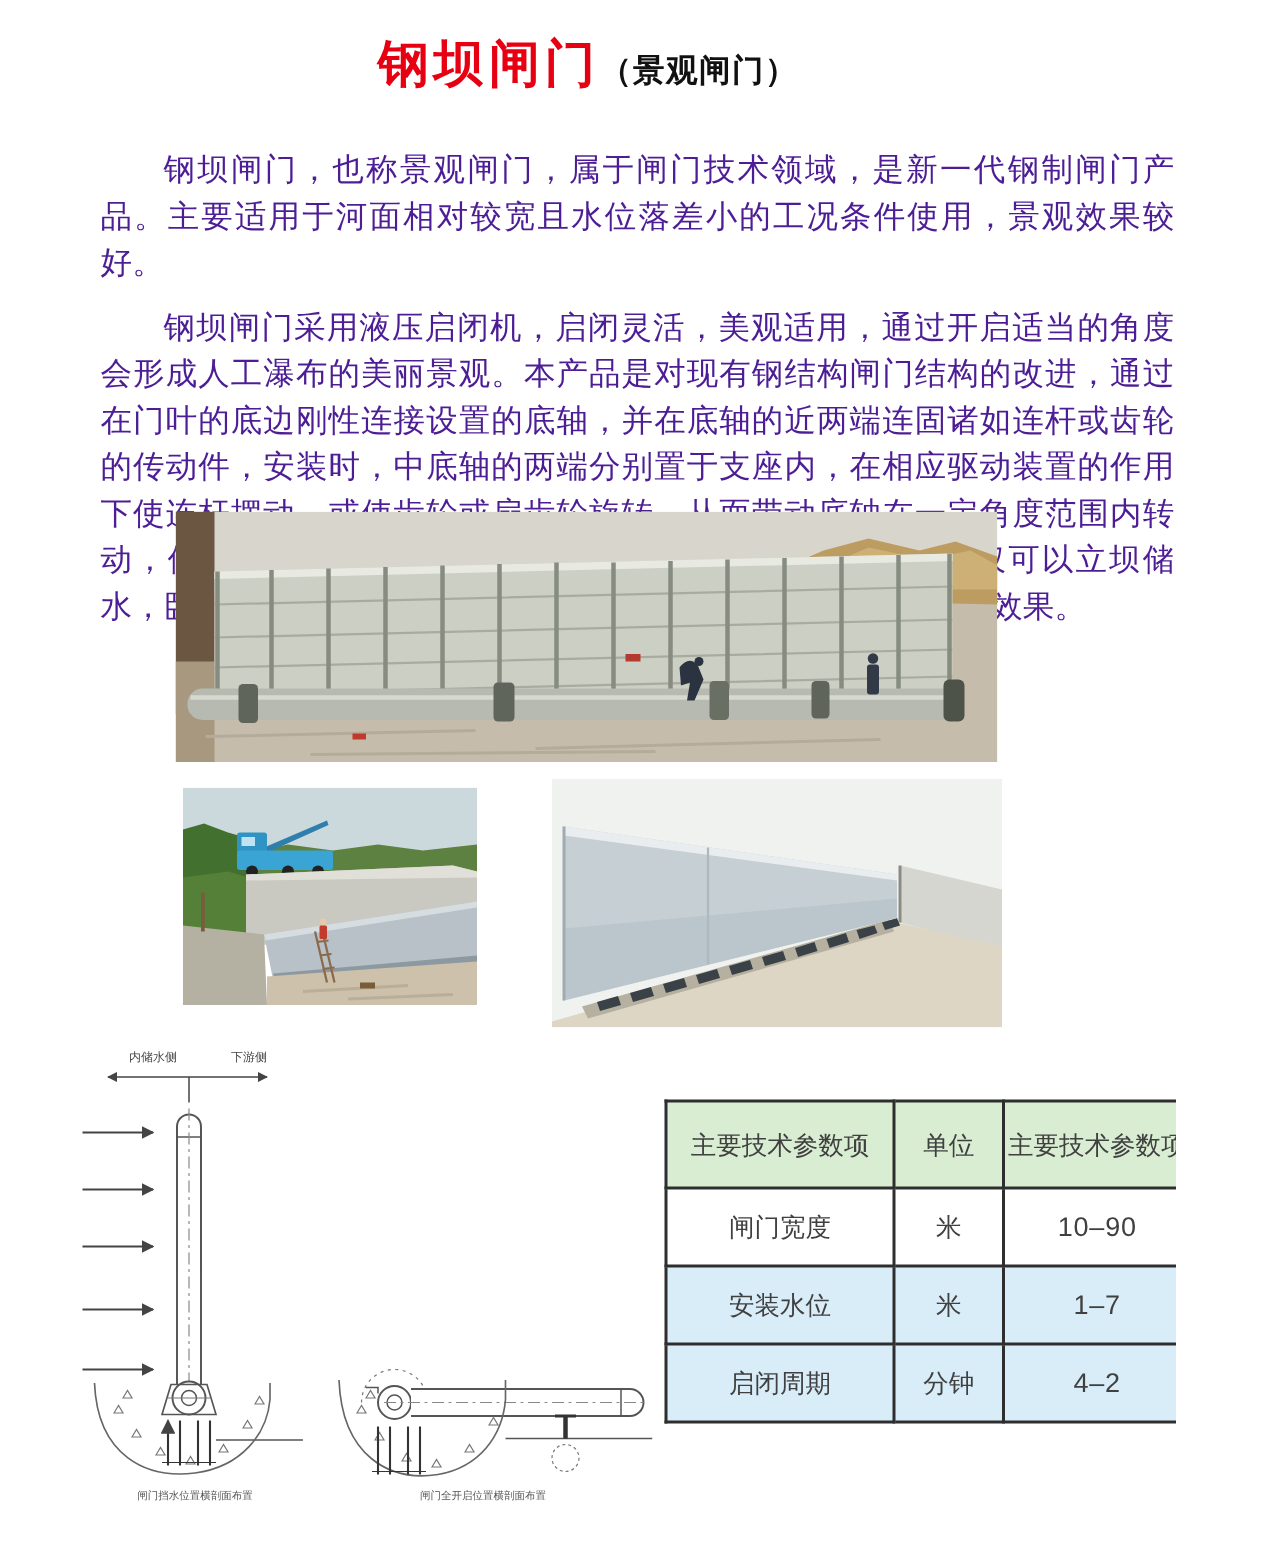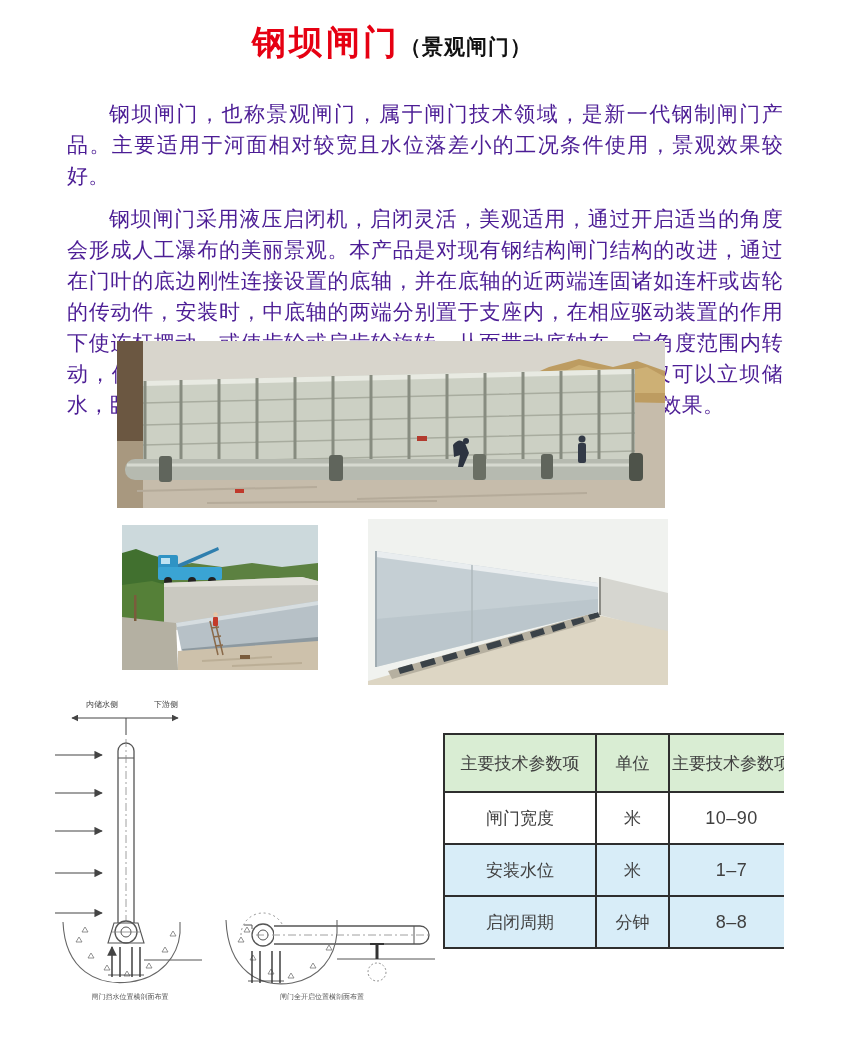--- a/index.html
+++ b/index.html
@@ -268,18 +268,18 @@
         <td class="num">10–90</td>
       </tr>
       <tr class="data-row alt">
         <td>安装水位</td>
         <td>米</td>
         <td class="num">1–7</td>
       </tr>
       <tr class="data-row alt">
         <td>启闭周期</td>
         <td>分钟</td>
-        <td class="num">8–8</td>
+        <td class="num">4–2</td>
       </tr>
     </tbody>
   </table>
 
 </div>
 
 </body></html>

